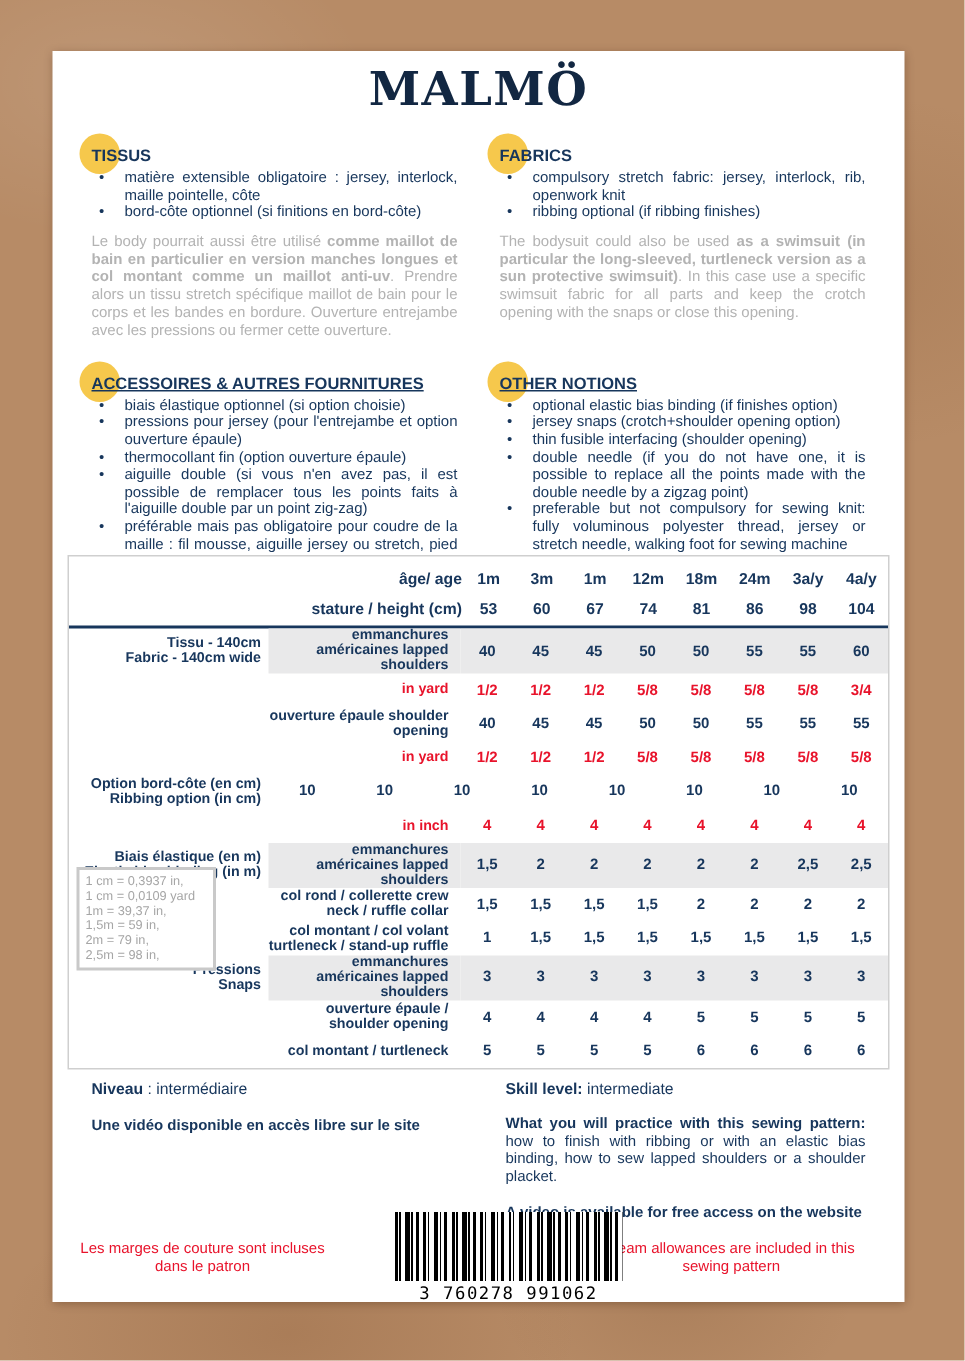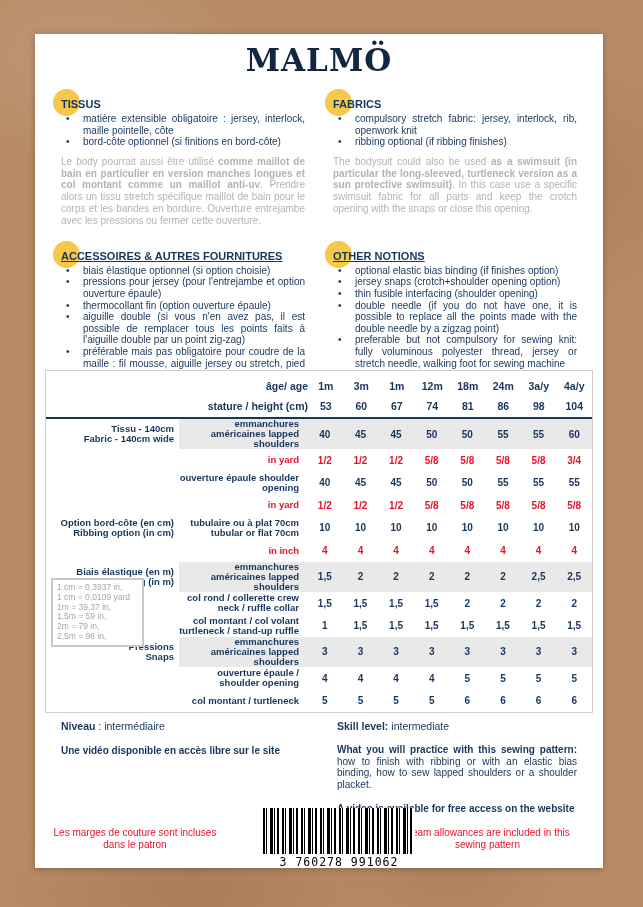--- a/index.html
+++ b/index.html
@@ -272,21 +272,20 @@
             <div class="tval">5/8</div>
             <div class="tval">5/8</div>
             <div class="tval">5/8</div>
             <div class="tval">5/8</div>
             <div class="tval">5/8</div>
           </div>
         </div>
         <div class="trow">
           <div class="tgroup">Option bord-côte (en cm)
 Ribbing option (in cm)</div>
-          <div class="tlabel">tubulaire ou à plat 70cm tubular or flat 70cm</div>
           <div class="tvals">
 
           <div class="tval">10</div>
             <div class="tval">10</div>
             <div class="tval">10</div>
             <div class="tval">10</div>
             <div class="tval">10</div>
             <div class="tval">10</div>
             <div class="tval">10</div>
             <div class="tval">10</div>

